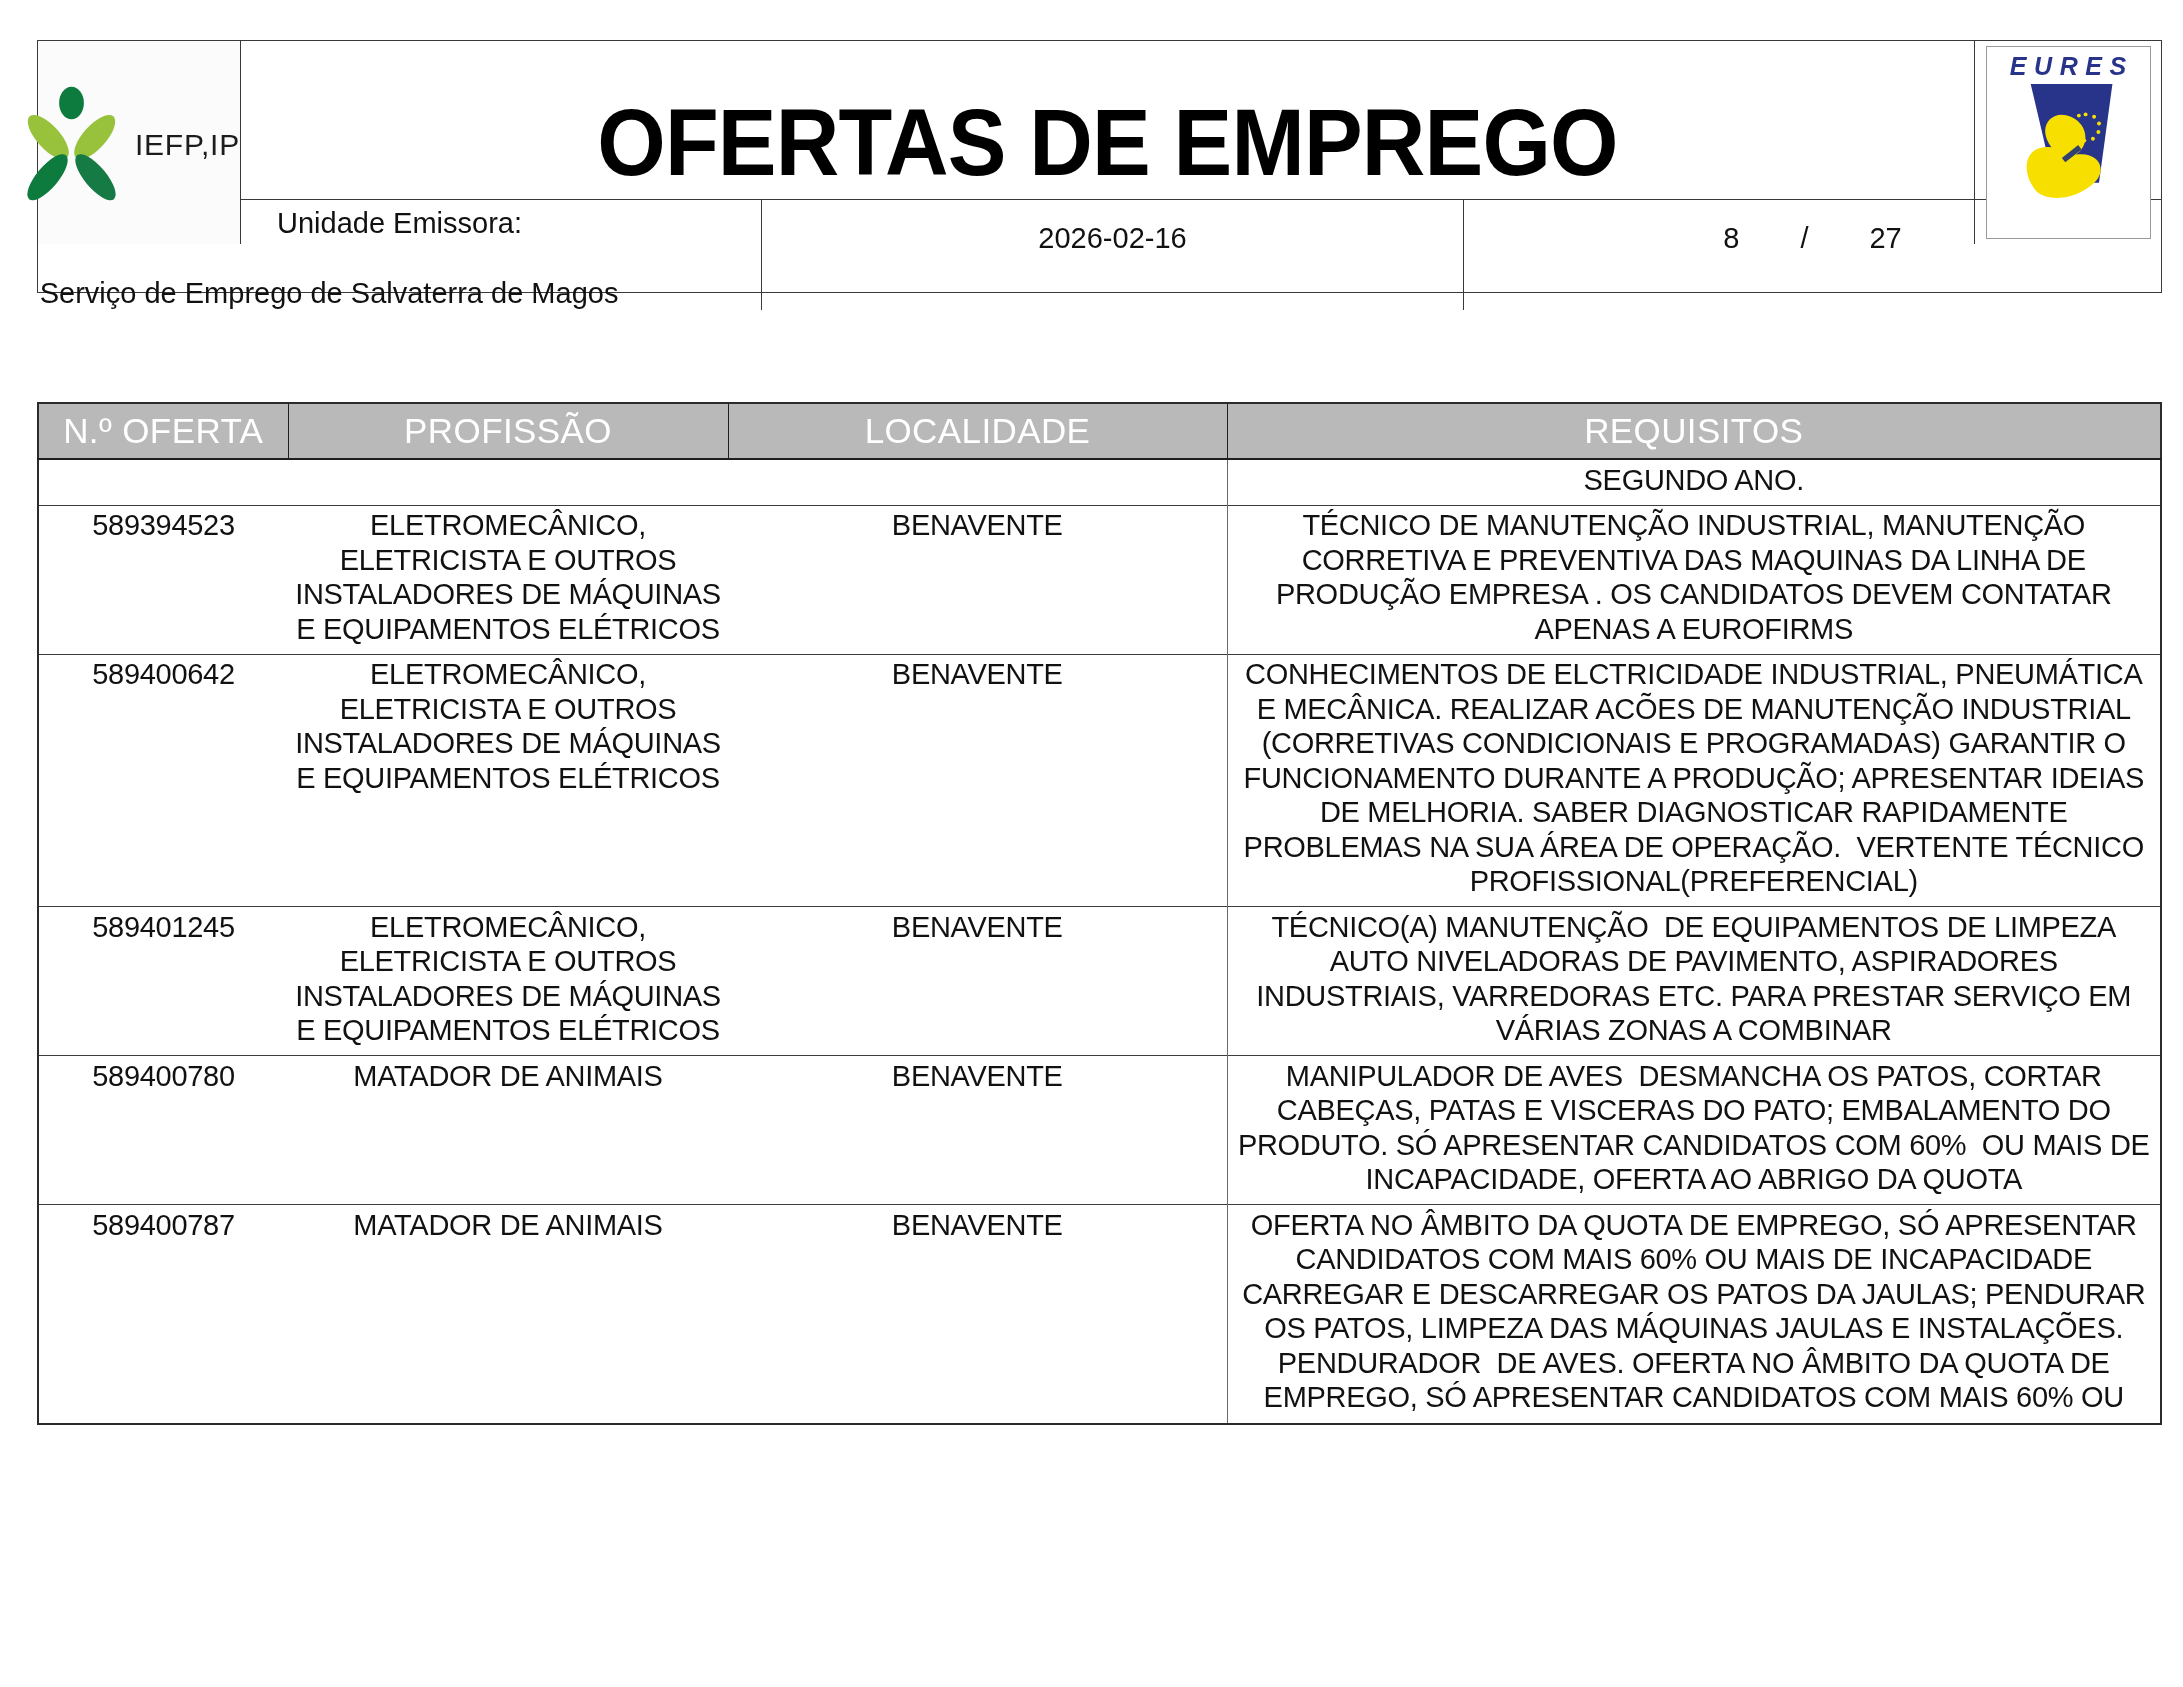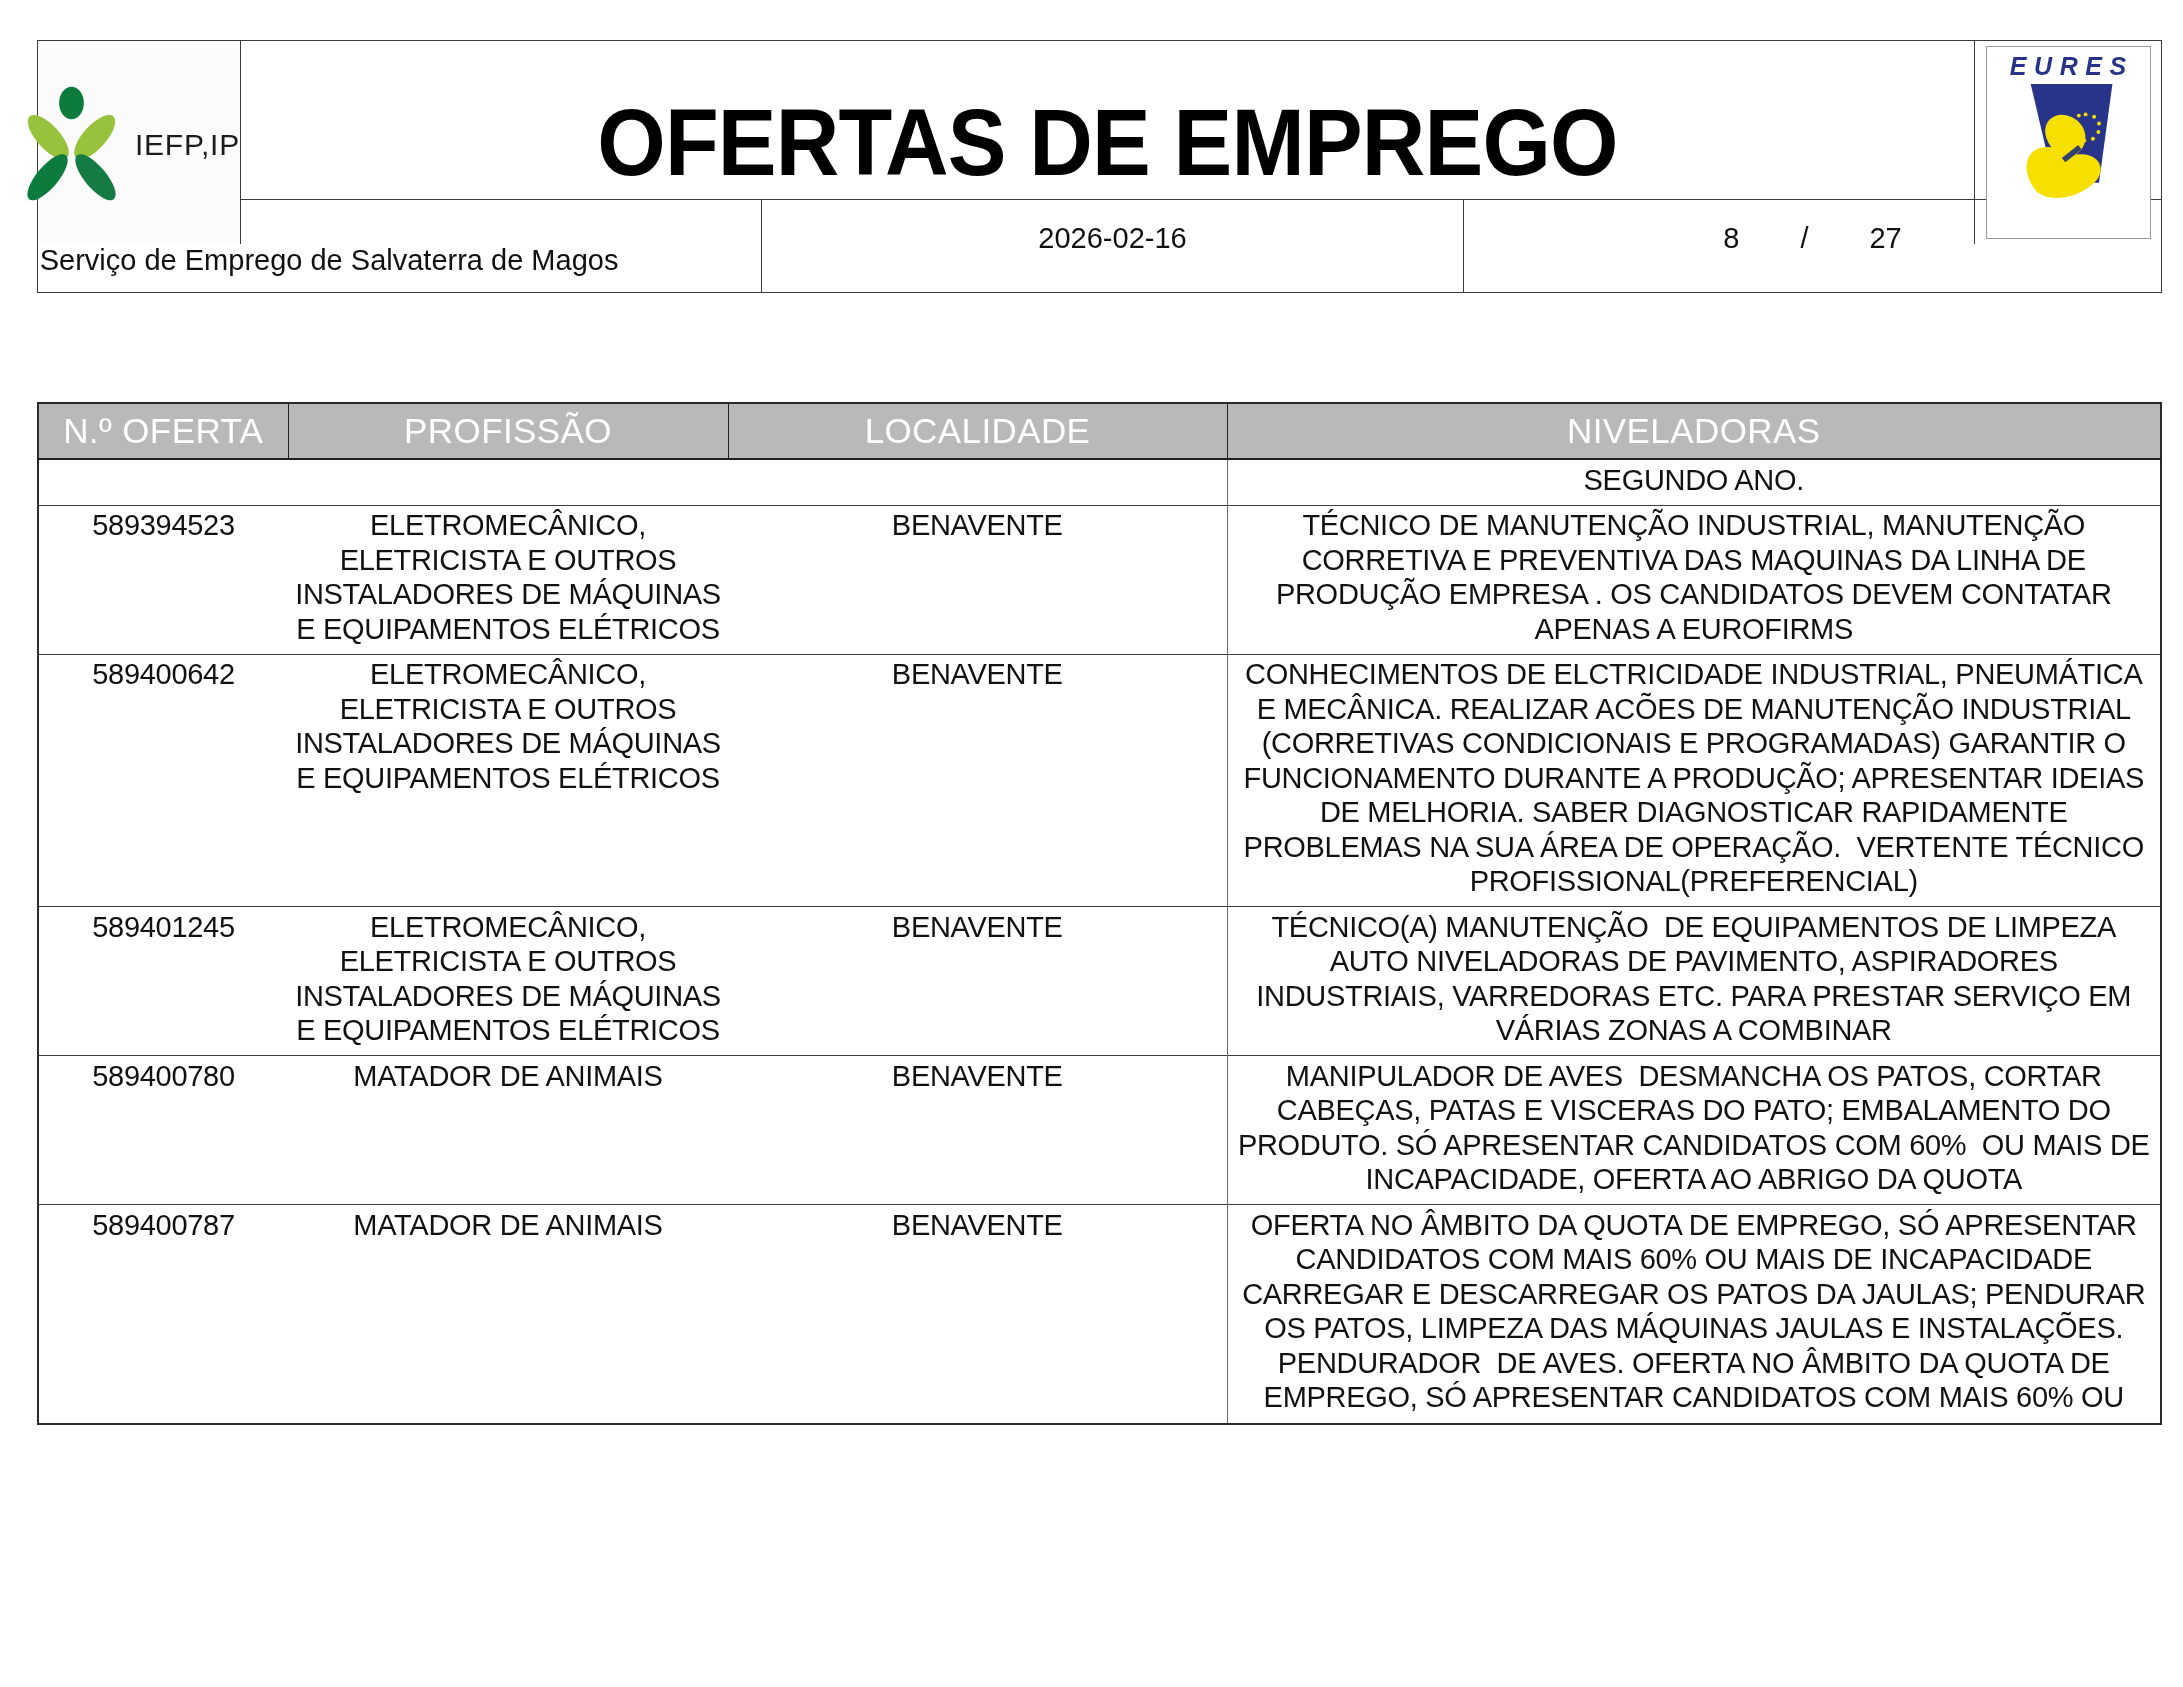--- a/index.html
+++ b/index.html
@@ -114,20 +114,21 @@
             <path d="M40,160 C52,172 78,176 96,166 C74,176 54,172 40,160 Z" fill="#e8d000"></path>
             <rect x="88" y="118" width="34" height="9" transform="rotate(-38 105 122)" fill="#31406e"></rect>
           </svg>
         </span>
       </div>
     </div>
   </div>
 
   <div class="banner-info">
     <div class="info-cell">
+      <span class="info-label">Unidade Emissora:</span>
       <span class="info-value left">Serviço de Emprego de Salvaterra de Magos</span>
     </div>
     <div class="info-cell">
       <span class="info-value">2026-02-16</span>
     </div>
     <div class="info-cell">
       <span class="folhas-line">
         <span>8</span>
         <span>/</span>
         <span>27</span>
@@ -142,21 +143,21 @@
       <col style="width:250px">
         <col style="width:440px">
         <col style="width:499px">
         <col>
     </colgroup>
     <thead>
       <tr>
         <th>N.º OFERTA</th>
         <th>PROFISSÃO</th>
         <th>LOCALIDADE</th>
-        <th>NIVELADORAS</th>
+        <th>REQUISITOS</th>
       </tr>
     </thead>
     <tbody>
       <tr>
         <td class="c-of"></td>
         <td class="c-pr"></td>
         <td class="c-lo"></td>
         <td class="c-req">SEGUNDO ANO.</td>
       </tr>
       <tr>

